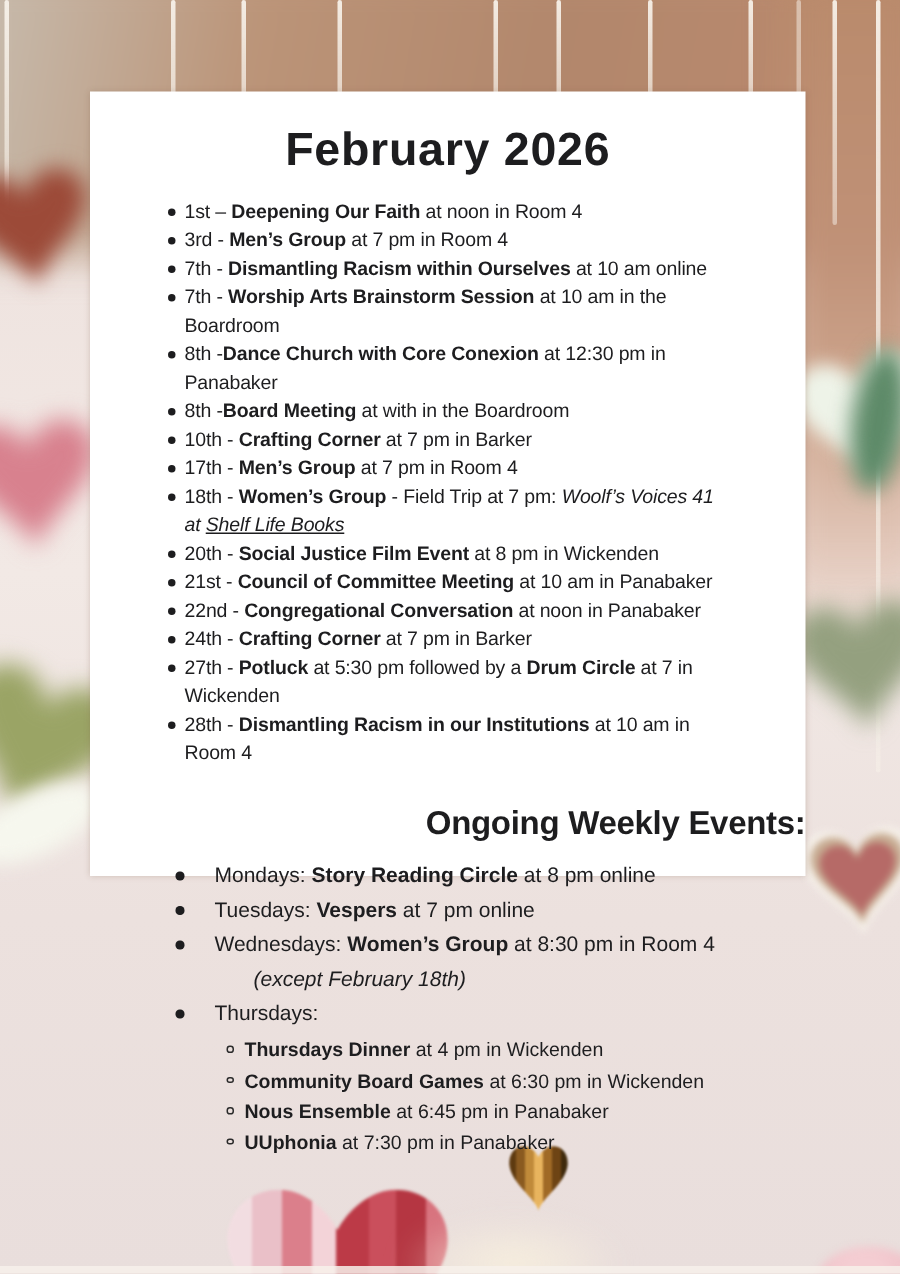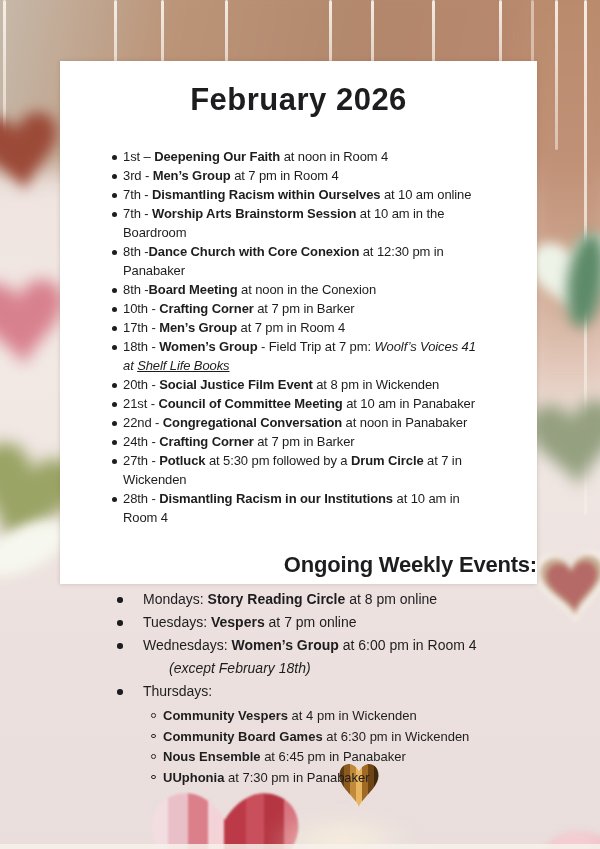--- a/index.html
+++ b/index.html
@@ -36,21 +36,21 @@
   .card{position:absolute;left:60px;top:61px;width:477px;height:523px;z-index:5;
     background:var(--card_bg,#ffffff);box-shadow:0 0 4px rgba(110,80,60,.25);
     color:var(--text,#1d1d1f);}
   h1.title{margin:22px 0 0 0;text-align:center;font-size:31px;line-height:34px;
     font-weight:700;letter-spacing:.5px;color:var(--text,#1d1d1f);}
   ul{list-style:none;margin:0;padding:0;}
   .b{font-weight:700;}
   .i{font-style:italic;}
   .u{text-decoration:underline;}
 
-  ul.monthly{margin-top:30px;}
+  ul.monthly{margin-top:14px;}
   ul.monthly > li{position:relative;padding:0 2px 0 63px;
     font-size:13px;line-height:19px;letter-spacing:-.1px;}
   ul.monthly > li::before{content:"";position:absolute;left:52px;top:7.5px;width:5px;height:5px;
     border-radius:50%;background:var(--text,#1d1d1f);}
 
   h2.weekly-heading{margin:25px 0 0 43px;font-size:22px;line-height:26px;font-weight:700;
     letter-spacing:-.2px;color:var(--text,#1d1d1f);text-align:right;}
 
   ul.weekly{margin-top:10px;}
   ul.weekly > li{position:relative;padding:0 8px 0 83px;font-size:14px;line-height:23px;}
@@ -155,38 +155,38 @@
   </div>
 
   <div class="card">
     <h1 class="title">February 2026</h1>
     <ul class="monthly" id="monthly-list">
         <li><span>1st – </span><span class="b">Deepening Our Faith</span><span> at noon in Room 4</span></li>
         <li><span>3rd  - </span><span class="b">Men’s Group</span><span> at 7 pm in Room 4</span></li>
         <li><span>7th - </span><span class="b">Dismantling Racism within Ourselves</span><span> at 10 am online</span></li>
         <li><span>7th - </span><span class="b">Worship Arts Brainstorm Session</span><span> at 10 am in the</span><br><span>Boardroom</span></li>
         <li><span>8th -</span><span class="b">Dance Church with Core Conexion</span><span> at 12:30 pm in</span><br><span>Panabaker</span></li>
-        <li><span>8th -</span><span class="b">Board Meeting</span><span> at noon in the Conexion</span></li>
+        <li><span>8th -</span><span class="b">Board Meeting</span><span> at with in the Boardroom</span></li>
         <li><span>10th - </span><span class="b">Crafting Corner</span><span> at 7 pm in Barker</span></li>
         <li><span>17th - </span><span class="b">Men’s Group</span><span> at 7 pm in Room 4</span></li>
         <li><span>18th - </span><span class="b">Women’s Group</span><span> - Field Trip at 7 pm: </span><span class="i">Woolf’s Voices 41</span><br><span class="i">at </span><span class="i u">Shelf Life Books</span></li>
         <li><span>20th - </span><span class="b">Social Justice Film Event</span><span> at 8 pm in Wickenden</span></li>
         <li><span>21st - </span><span class="b">Council of Committee Meeting</span><span> at 10 am in Panabaker</span></li>
         <li><span>22nd - </span><span class="b">Congregational Conversation</span><span> at noon in Panabaker</span></li>
         <li><span>24th - </span><span class="b">Crafting Corner</span><span> at 7 pm in Barker</span></li>
         <li><span>27th - </span><span class="b">Potluck</span><span> at 5:30 pm followed by a </span><span class="b">Drum Circle</span><span> at 7 in</span><br><span>Wickenden</span></li>
         <li><span>28th - </span><span class="b">Dismantling Racism in our Institutions</span><span> at 10 am in</span><br><span>Room 4</span></li>
       </ul>
     <h2 class="weekly-heading">Ongoing Weekly Events:</h2>
     <ul class="weekly" id="weekly-list">
         <li><span>Mondays: </span><span class="b">Story Reading Circle</span><span> at 8 pm online</span></li>
         <li><span>Tuesdays: </span><span class="b">Vespers</span><span> at 7 pm online</span></li>
-        <li class="justify"><span>Wednesdays: </span><span class="b">Women’s Group</span><span> at 6:00 pm in Room 4</span><br><span class="i">(except February 18th)</span></li>
+        <li class="justify"><span>Wednesdays: </span><span class="b">Women’s Group</span><span> at 8:30 pm in Room 4</span><br><span class="i">(except February 18th)</span></li>
         <li><span>Thursdays:</span><ul class="sub">
-            <li><span class="b">Community Vespers</span><span> at 4 pm in Wickenden</span></li>
+            <li><span class="b">Thursdays Dinner</span><span> at 4 pm in Wickenden</span></li>
             <li><span class="b">Community Board Games</span><span> at 6:30 pm in Wickenden</span></li>
             <li><span class="b">Nous Ensemble</span><span> at 6:45 pm in Panabaker</span></li>
             <li><span class="b">UUphonia</span><span> at 7:30 pm in Panabaker</span></li>
           </ul></li>
       </ul>
   </div>
 
 </div>
 
 </body></html>

